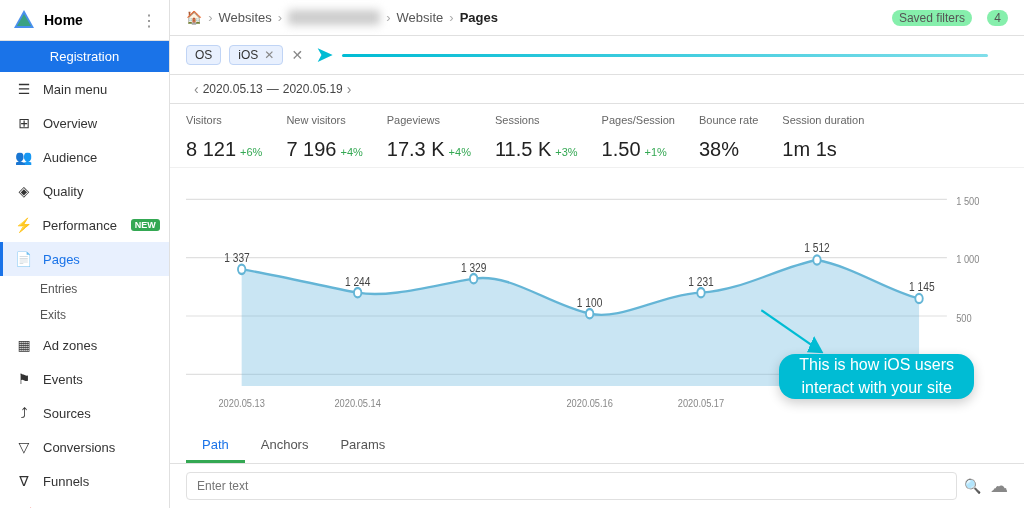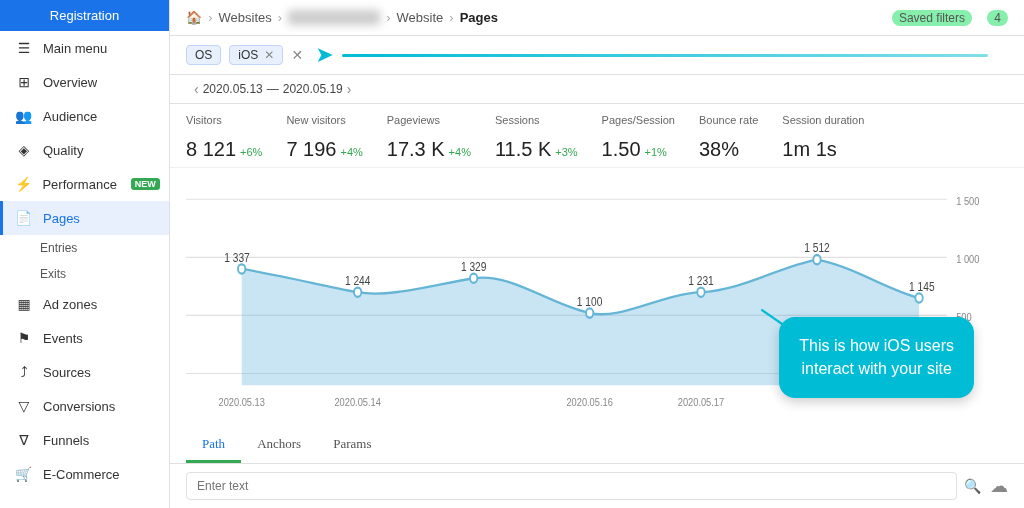--- a/index.html
+++ b/index.html
@@ -214,42 +214,41 @@
     }
 
     
     .tooltip-bubble {
       position: absolute;
       bottom: 30px;
       right: 50px;
       background: #00bcd4;
       color: #fff;
       border-radius: 16px;
-      padding: 18px 20px;
+      padding: 0 20px;
       font-size: 16px;
       font-weight: 500;
       line-height: 1.4;
       max-width: 220px;
       text-align: center;
       box-shadow: 0 4px 12px rgba(0,0,0,0.2);
     }
 
     
     .tabs-bar {
       display: flex;
       border-bottom: 1px solid #e0e0e0;
       padding: 0 16px;
     }
     .tab {
       padding: 8px 16px;
       font-size: 13px;
       cursor: pointer;
       color: #555;
       border-bottom: 3px solid transparent;
-      font-family: Liberation Serif, serif;
     }
     .tab.active {
       color: #1a73e8;
       border-bottom: 3px solid #34a853;
       font-weight: 500;
     }
 
     
     .search-bar {
       display: flex;
@@ -274,20 +273,28 @@
       background: #ccc;
       border-radius: 2px;
       color: transparent;
       user-select: none;
     }
   </style>
 </head>
 <body>
 
 <div class="sidebar">
+  <div class="sidebar-header">
+    <svg class="sidebar-logo" viewBox="0 0 24 24">
+      <polygon points="12,2 22,20 2,20" fill="#1a73e8" opacity="0.8"></polygon>
+      <polygon points="12,6 19,18 5,18" fill="#34a853" opacity="0.7"></polygon>
+    </svg>
+    <span class="sidebar-title">Home</span>
+    <span class="sidebar-dots">⋮</span>
+  </div>
   <div class="sidebar-registration">Registration</div>
 
   <div id="sidebar-menu">
       <div class="sidebar-item">
         <span class="icon">☰</span>
         <span>Main menu</span>
       </div>
       <div class="sidebar-item">
         <span class="icon">⊞</span>
         <span>Overview</span>

